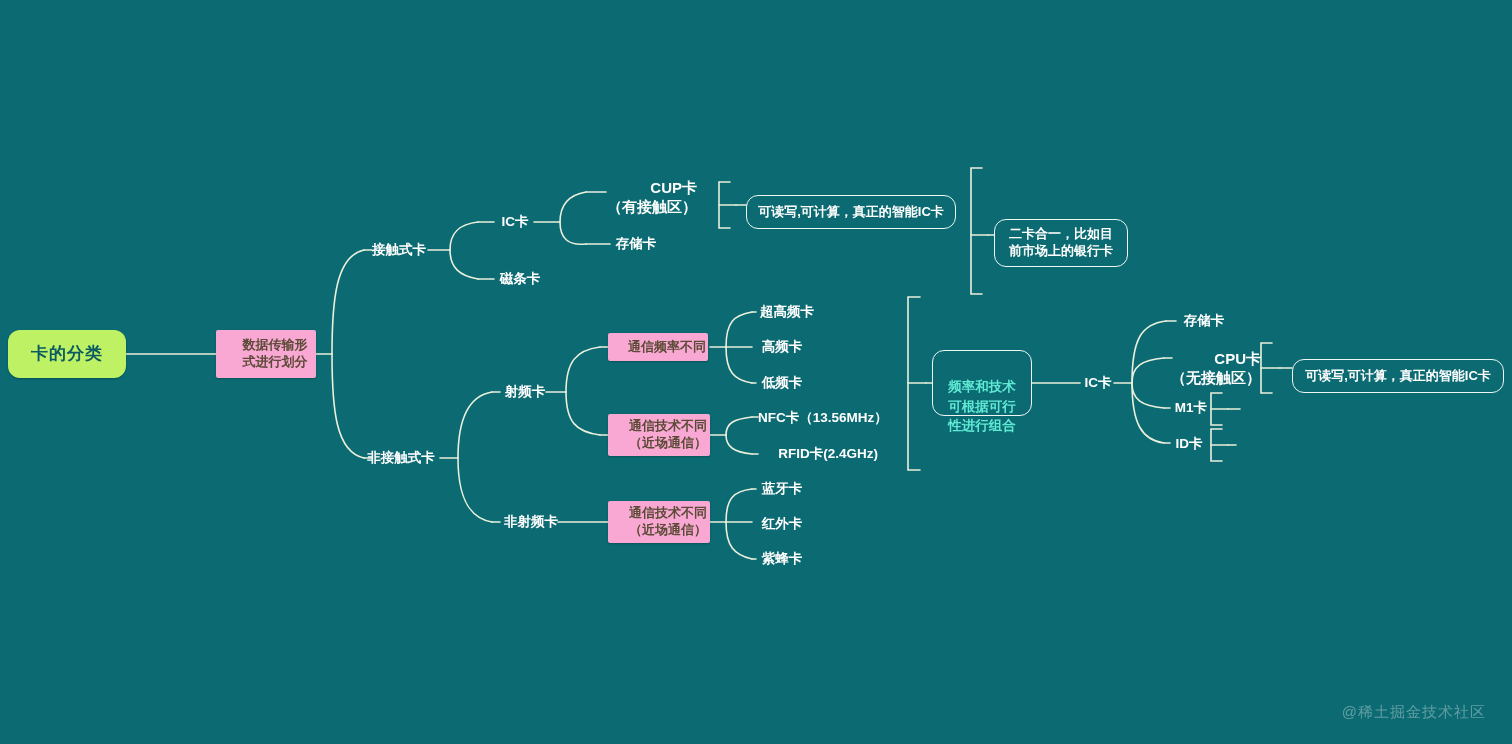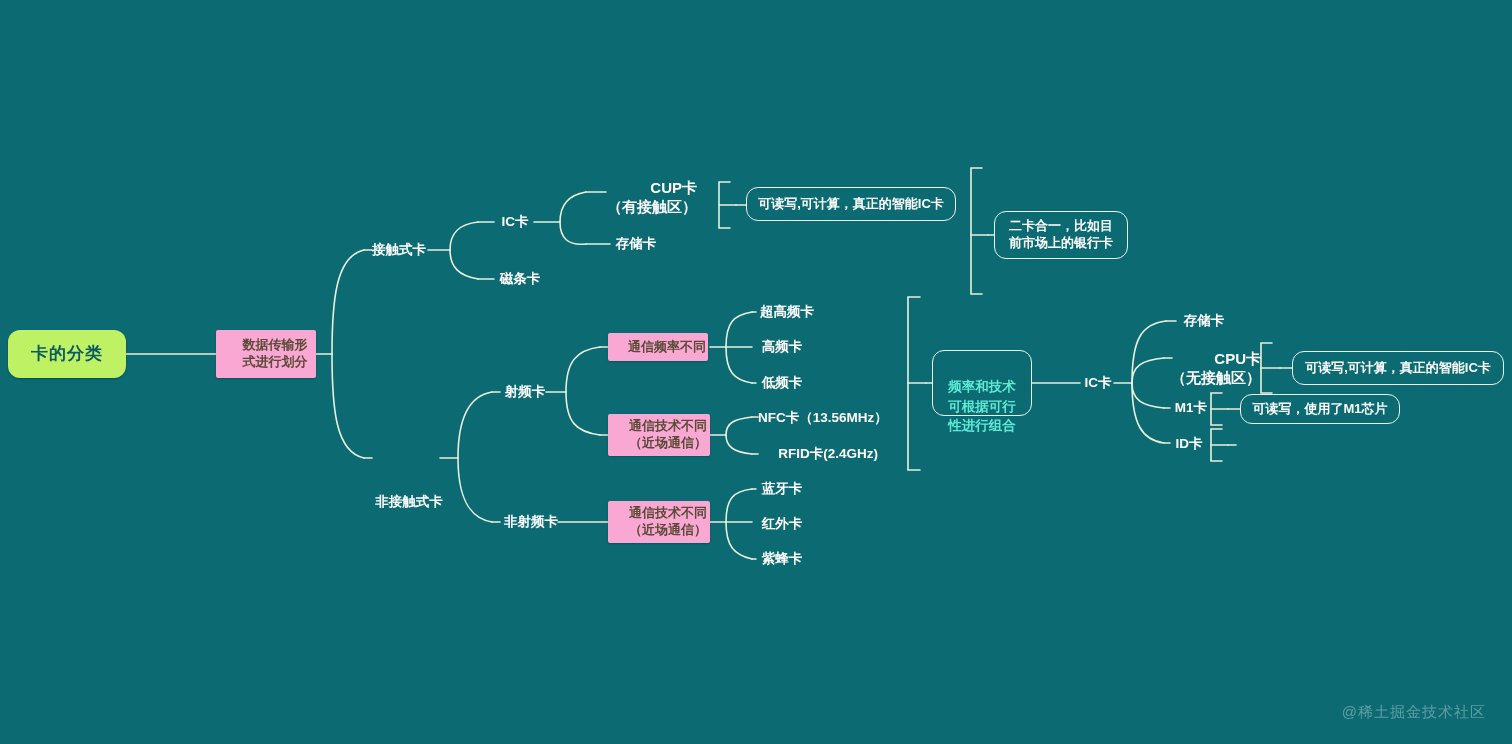--- a/index.html
+++ b/index.html
@@ -32,21 +32,21 @@
     padding-left:18px;
   }
   .boxed .txt{color:#5b4a35;font-size:13px;font-weight:bold;}
 
   
   .plain .txt{color:#ffffff;font-size:13.5px;font-weight:bold;}
   .plain.small .txt{font-size:15px;text-align:right;}
 
   
   .callout{
-    border:1.6px solid #eef6f2;border-radius:12px;background:transparent;
+    border:1.6px solid #eef6f2;border-radius:12px;background:transparent;margin-top:8px;
   }
   .callout .txt{color:#ffffff;font-size:13px;font-weight:bold;}
 
   
   .combo{border:1.6px solid #eef6f2;border-radius:12px;background:transparent;}
   .combo .txt{color:#5eead4;font-size:13.5px;font-weight:bold;line-height:1.45;margin-top:47px;}
 
   .watermark{
     position:absolute;right:26px;bottom:22px;
     color:rgba(255,255,255,.34);font-size:15px;letter-spacing:1px;
@@ -159,21 +159,21 @@
 
   <div class="node boxed" style="left:216px;top:330px;width:100px;height:48px;">
     <span class="txt">数据传输形
 式进行划分</span>
   </div>
 
   <div class="node plain" style="left:368px;top:238px;width:62px;height:24px;">
     <span class="txt">接触式卡</span>
   </div>
 
-  <div class="node plain" style="left:372px;top:446px;width:74px;height:24px;margin-top:44px;">
+  <div class="node plain" style="left:364px;top:446px;width:74px;height:24px;">
     <span class="txt">非接触式卡</span>
   </div>
 
   <div class="node plain" style="left:494px;top:210px;width:42px;height:24px;">
     <span class="txt">IC卡</span>
   </div>
 
   <div class="node plain" style="left:494px;top:267px;width:52px;height:24px;">
     <span class="txt">磁条卡</span>
   </div>
@@ -274,20 +274,17 @@
 
   <div class="node callout" style="left:994px;top:211px;width:134px;height:48px;">
     <span class="txt">二卡合一，比如目
 前市场上的银行卡</span>
   </div>
 
   <div class="node callout" style="left:1292px;top:351px;width:212px;height:34px;">
     <span class="txt">可读写,可计算，真正的智能IC卡</span>
   </div>
 
-  <div class="node callout" style="left:1240px;top:394px;width:160px;height:30px;">
-    <span class="txt">可读写，使用了M1芯片</span>
-  </div>
 
 
   <div class="watermark">@稀土掘金技术社区</div>
 
 </div>
 
 </body></html>

